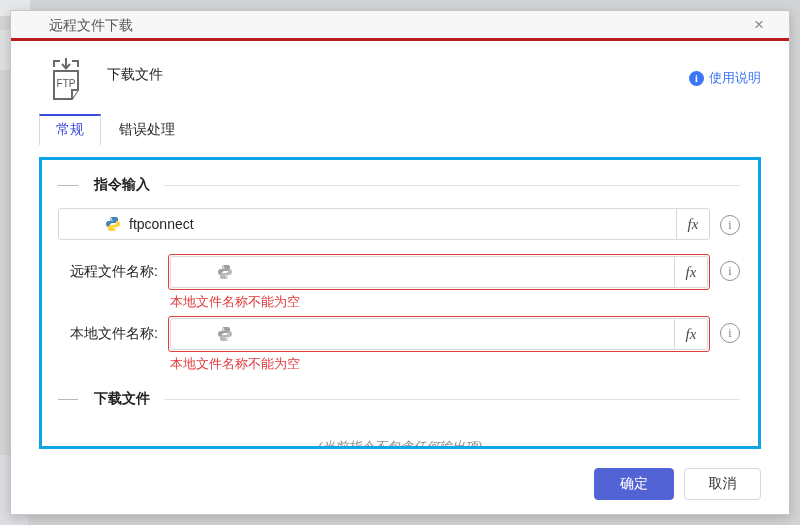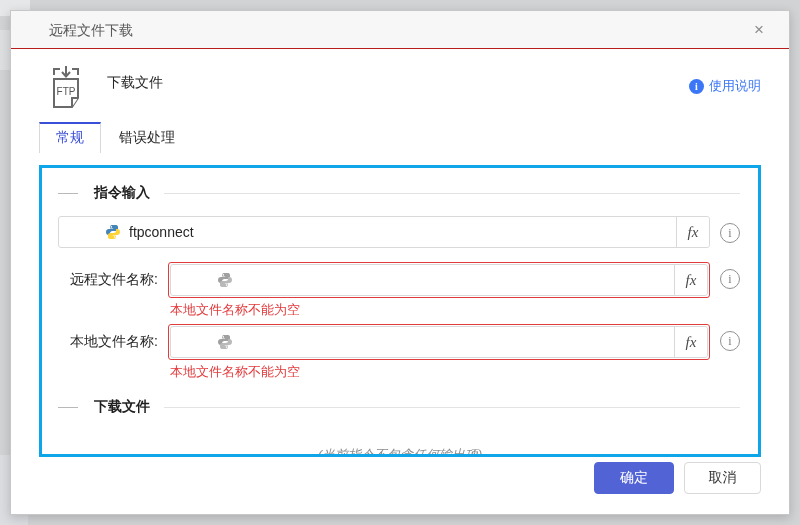--- a/index.html
+++ b/index.html
@@ -15,23 +15,23 @@
   .bg-patch.p3 { left: 0; top: 455px; width: 28px; height: 70px; background: #dcdde0; }
 
   .dialog {
     position: absolute; left: 10px; top: 10px;
     width: 780px; height: 505px;
     background: #fff;
     border: 1px solid #c6c7c9;
     box-shadow: 0 3px 10px rgba(0,0,0,.18);
   }
   .titlebar {
-    height: 38px; line-height: 38px;
+    height: 30px; line-height: 38px;
     background: #f7f7f8;
-    border-bottom: 1px solid #b91c1c;
+    border-bottom: 3px solid #b91c1c;
     padding: 0 18px 0 38px;
     font-size: 14px; color: #595959;
     display: flex; align-items: center;
   }
   .titlebar .ttl { flex: 1; }
   .close-x {
     width: 24px; height: 24px; line-height: 24px;
     text-align: center; font-size: 17px; color: #8c8c8c;
     cursor: pointer; user-select: none;
   }
@@ -106,21 +106,21 @@
   }
   .err-msg { color: #e23b3d; font-size: 13px; margin: 4px 0 0 2px; height: 16px; line-height: 16px; }
 
   .out-empty {
     text-align: center; font-style: italic;
     color: #8c8c8c; font-size: 13px; margin-top: 30px;
   }
 
   .footer {
     position: absolute; left: 0; right: 0; bottom: 0;
-    padding: 0 28px 20px;
+    padding: 0 28px 14px;
     display: flex; justify-content: flex-end; gap: 10px;
   }
   .btn { height: 32px; font-size: 14px; border-radius: 4px; cursor: pointer; font-family: "Liberation Sans", sans-serif; }
   .btn.primary { width: 80px; background: #5263d6; border: 1px solid #5263d6; color: #fff; }
   .btn.default { width: 77px; background: #fff; border: 1px solid #d9d9d9; color: #333; }
 </style>
 </head>
 <body>
 
 <div class="bg-patch p1"></div>

